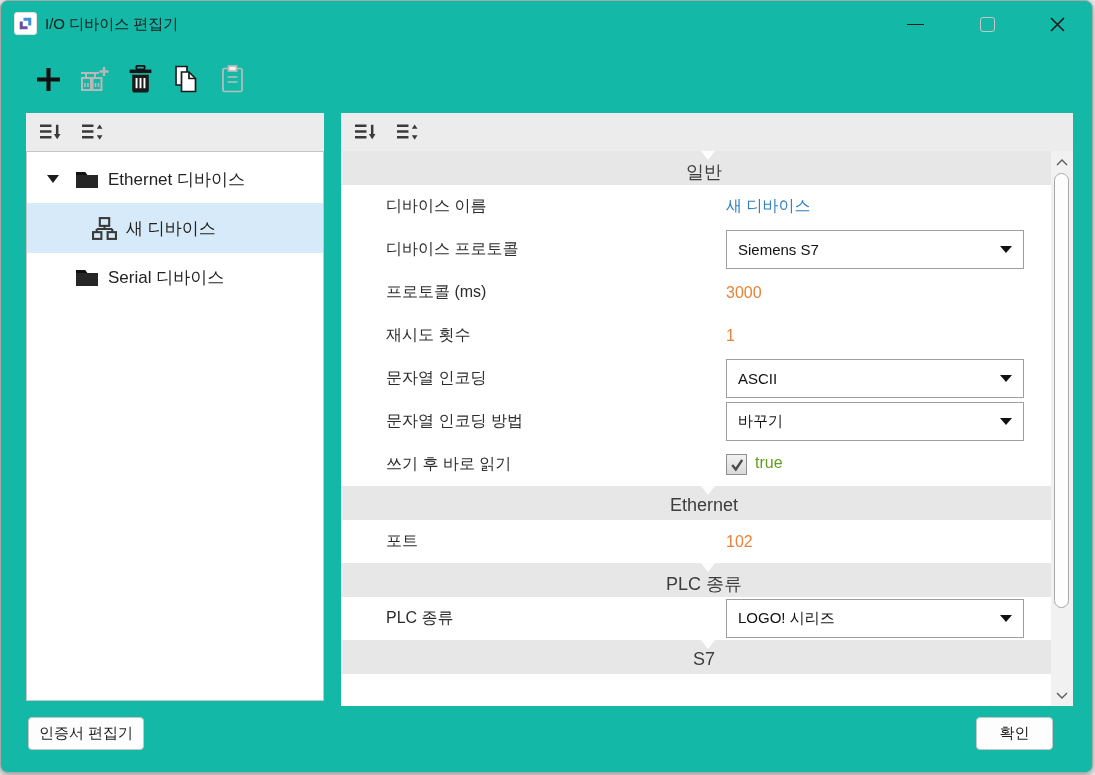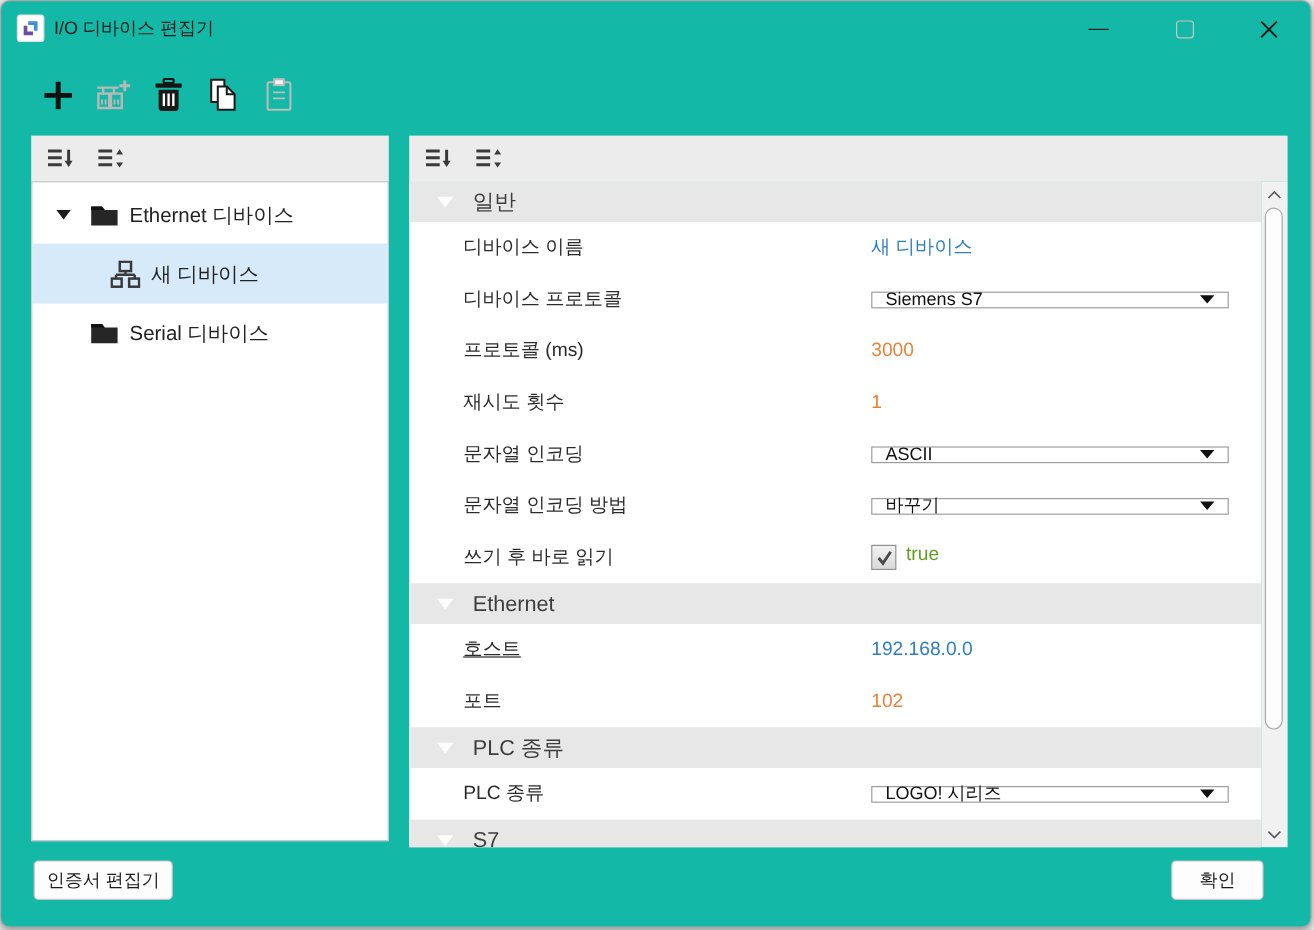--- a/index.html
+++ b/index.html
@@ -34,29 +34,29 @@
   .trow.selected { height:50px; background:#d7eaf9; }
   .expander { width:12px; margin-left:20px; display:flex; align-items:center; }
   .tri-down { width:0; height:0; border-left:6px solid transparent; border-right:6px solid transparent; border-top:8px solid #1c1c1c; }
   .tree-folder { margin-left:16px; display:flex; }
   .tree-folder-noexp { margin-left:48px; display:flex; }
   .tree-dev-icon { margin-left:65px; display:flex; }
   .tlabel { margin-left:9px;text-align:right; }
   
   .prop-panel { position:absolute; left:340px; top:112px; width:732px; height:593px; }
   .grid-area { position:absolute; top:38px; left:0; width:710px; height:555px; background:#fff; overflow:hidden; }
-  .psection { height:34px; background:#e7e7e7; display:flex; align-items:center; }
+  .psection { height:34px; background:#e7e7e7; display:flex; align-items:center;flex-direction:column; }
   .sec-tri { margin-left:23px; width:0; height:0; border-left:7px solid transparent; border-right:7px solid transparent; border-top:9px solid #fdfdfd; }
   .sec-label { margin-left:16px; font-size:18px; color:#3d3d3d; }
   .prow { height:43px; display:flex; align-items:center; }
   .plabel { margin-left:45px; width:340px; font-size:16px; color:#2b2b2b; flex:none; }
   .plabel.u { text-decoration:underline; }
   .pval { font-size:16px; }
   .v-blue { color:#2e7fc2; } .v-orange { color:#e8833a; } .v-green { color:#5f9e1f; }
-  .dropdown { width:298px; height:14px; background:#fff; border:1px solid #9e9e9e;
+  .dropdown { width:298px; height:39px; background:#fff; border:1px solid #9e9e9e;
     display:flex; align-items:center; padding:0 11px; }
   .dd-text { font-size:15px; color:#111; }
   .dd-caret { margin-left:auto; width:0; height:0; border-left:6px solid transparent; border-right:6px solid transparent; border-top:7px solid #111; }
   .checkwrap { display:flex; align-items:flex-start; }
   .checkbox { width:21px; height:21px; border:1px solid #8f8f8f;
     background:linear-gradient(#f2f2f2,#d9d9d9); display:flex; align-items:center; justify-content:center; }
   .check-label { margin-left:8px; font-size:16px; }
   
   .pscrollbar { position:absolute; top:38px; right:0; width:22px; height:555px; background:#f1f1f1; }
   .sb-btn { position:absolute; left:0; width:22px; height:18px; display:flex; align-items:center; justify-content:center; }
@@ -264,24 +264,20 @@
           </span>
           <span class="check-label v-green">true</span>
         </div>
       </div>
 
       <div class="psection">
         <span class="sec-tri"></span>
         <span class="sec-label">Ethernet</span>
       </div>
 
-      <div class="prow">
-        <span class="plabel u">호스트</span>
-        <span class="pval v-blue">192.168.0.0</span>
-      </div>
 
       <div class="prow">
         <span class="plabel">포트</span>
         <span class="pval v-orange">102</span>
       </div>
 
       <div class="psection">
         <span class="sec-tri"></span>
         <span class="sec-label">PLC 종류</span>
       </div>

